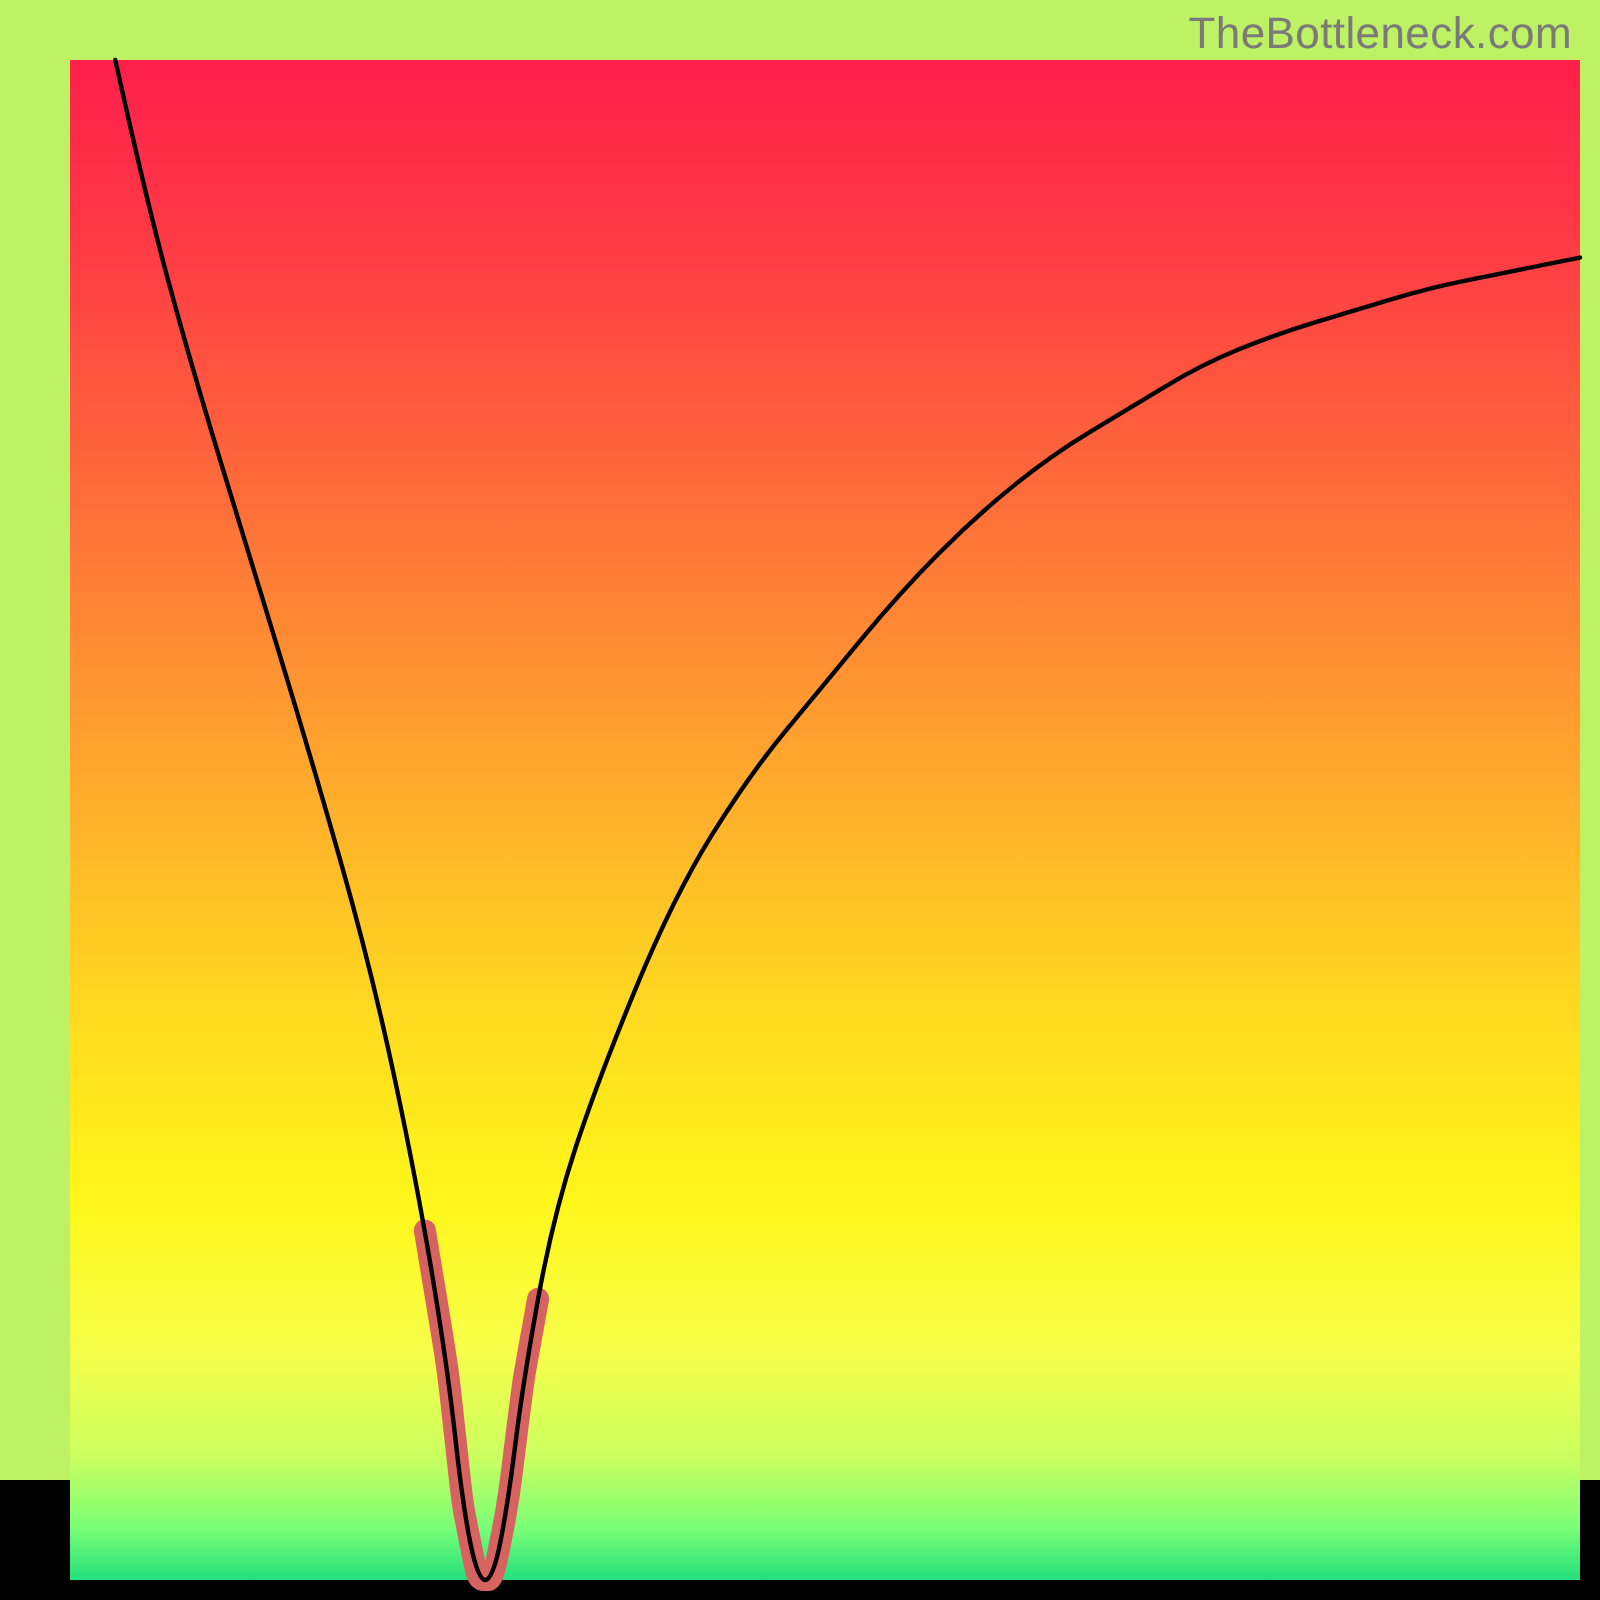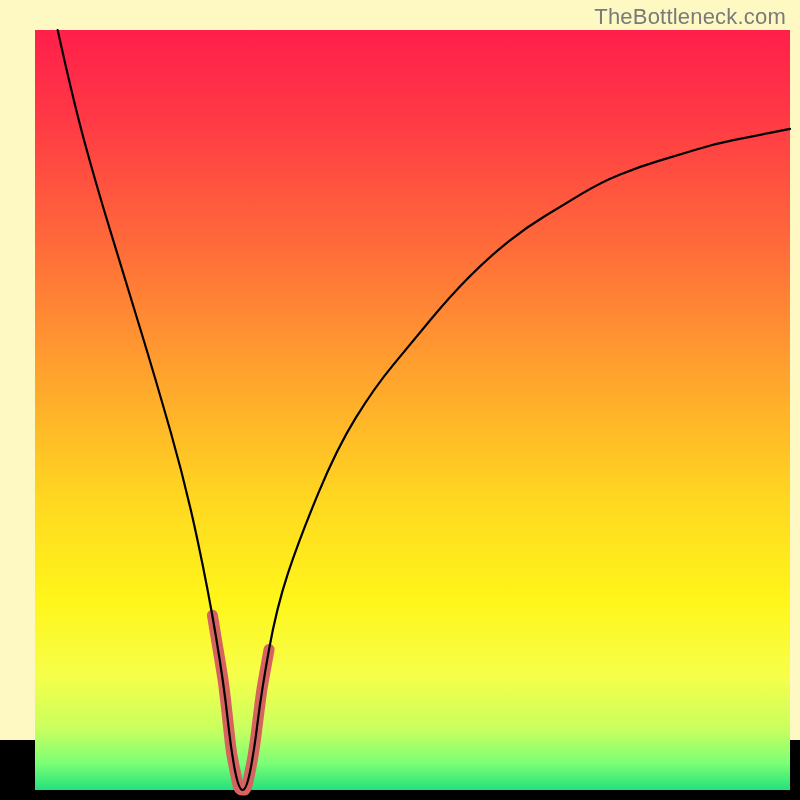--- a/index.html
+++ b/index.html
@@ -8,21 +8,21 @@
     width: 800px;
     height: 800px;
     background: #000;
     overflow: hidden;
     font-family: Arial, Helvetica, sans-serif;
   }
   .frame {
     position: absolute;
     left: 0; top: 0;
     width: 800px; height: 740px;
-    background: #fef9c3;
+    background: #bef264;
     text-decoration: underline;
   }
   .watermark {
     position: absolute;
     top: 4px;
     right: 14px;
     color: #7a7a7a;
     font-size: 22px;
     font-weight: 500;
     letter-spacing: 0.2px;

